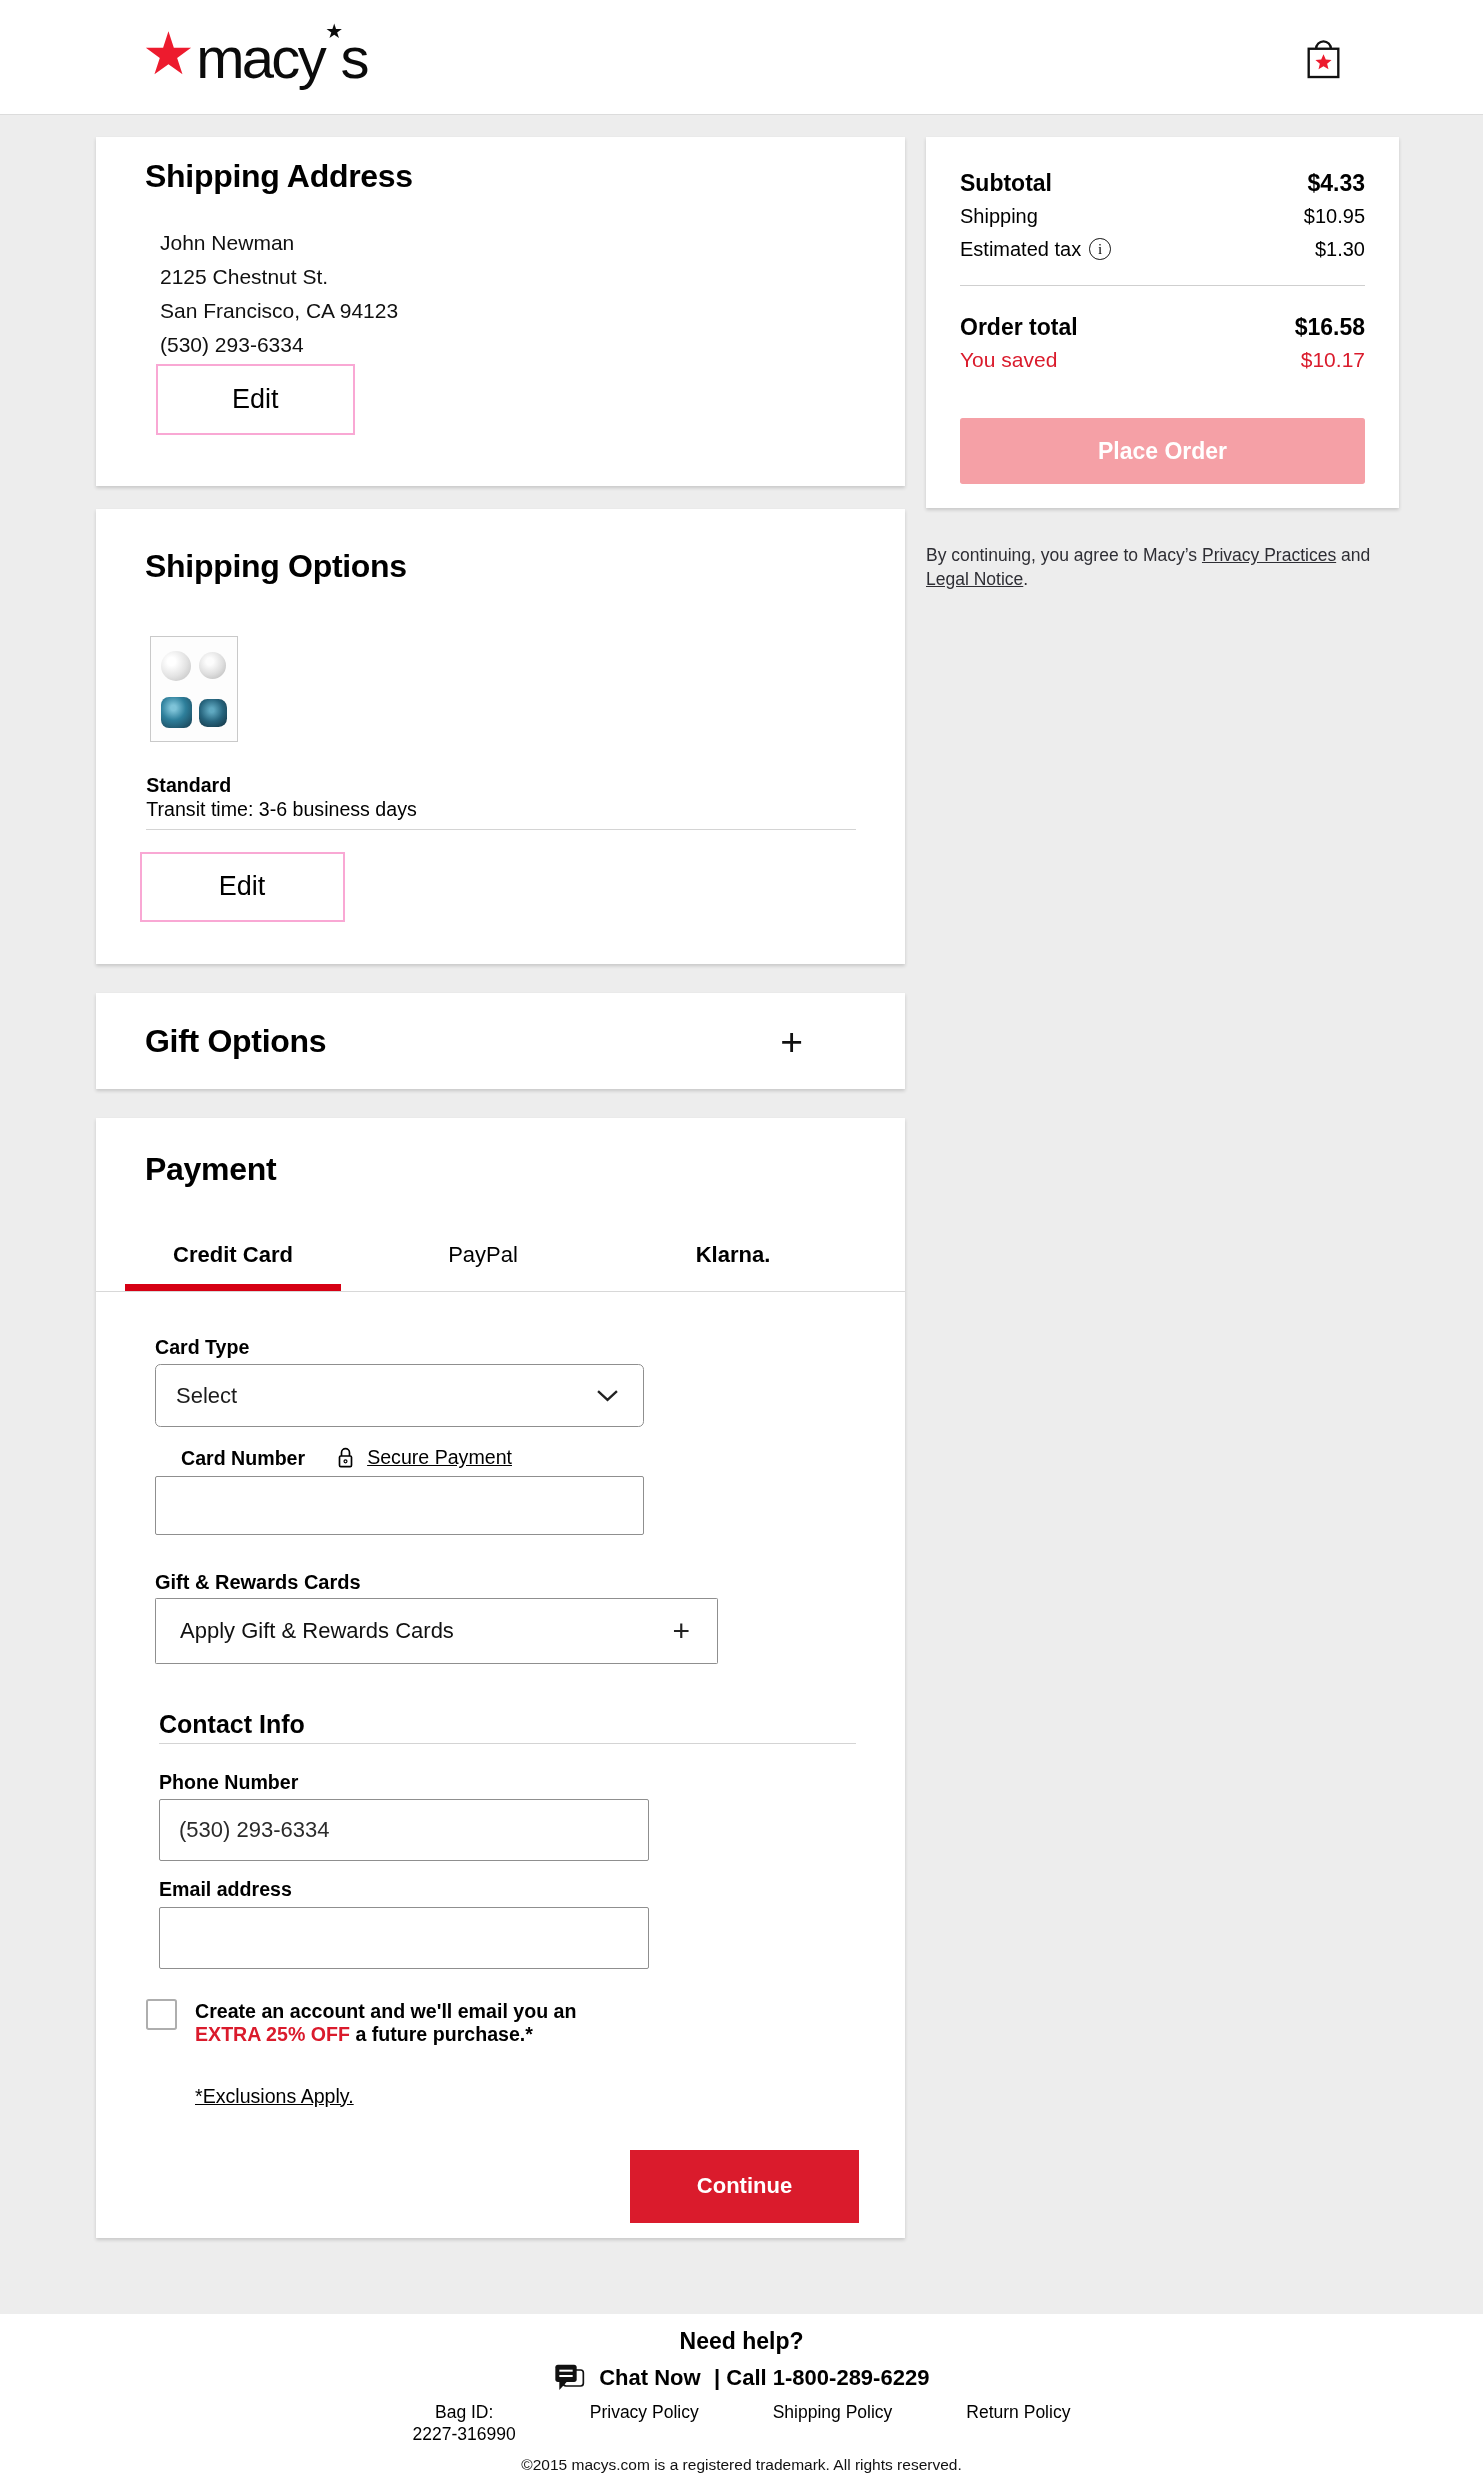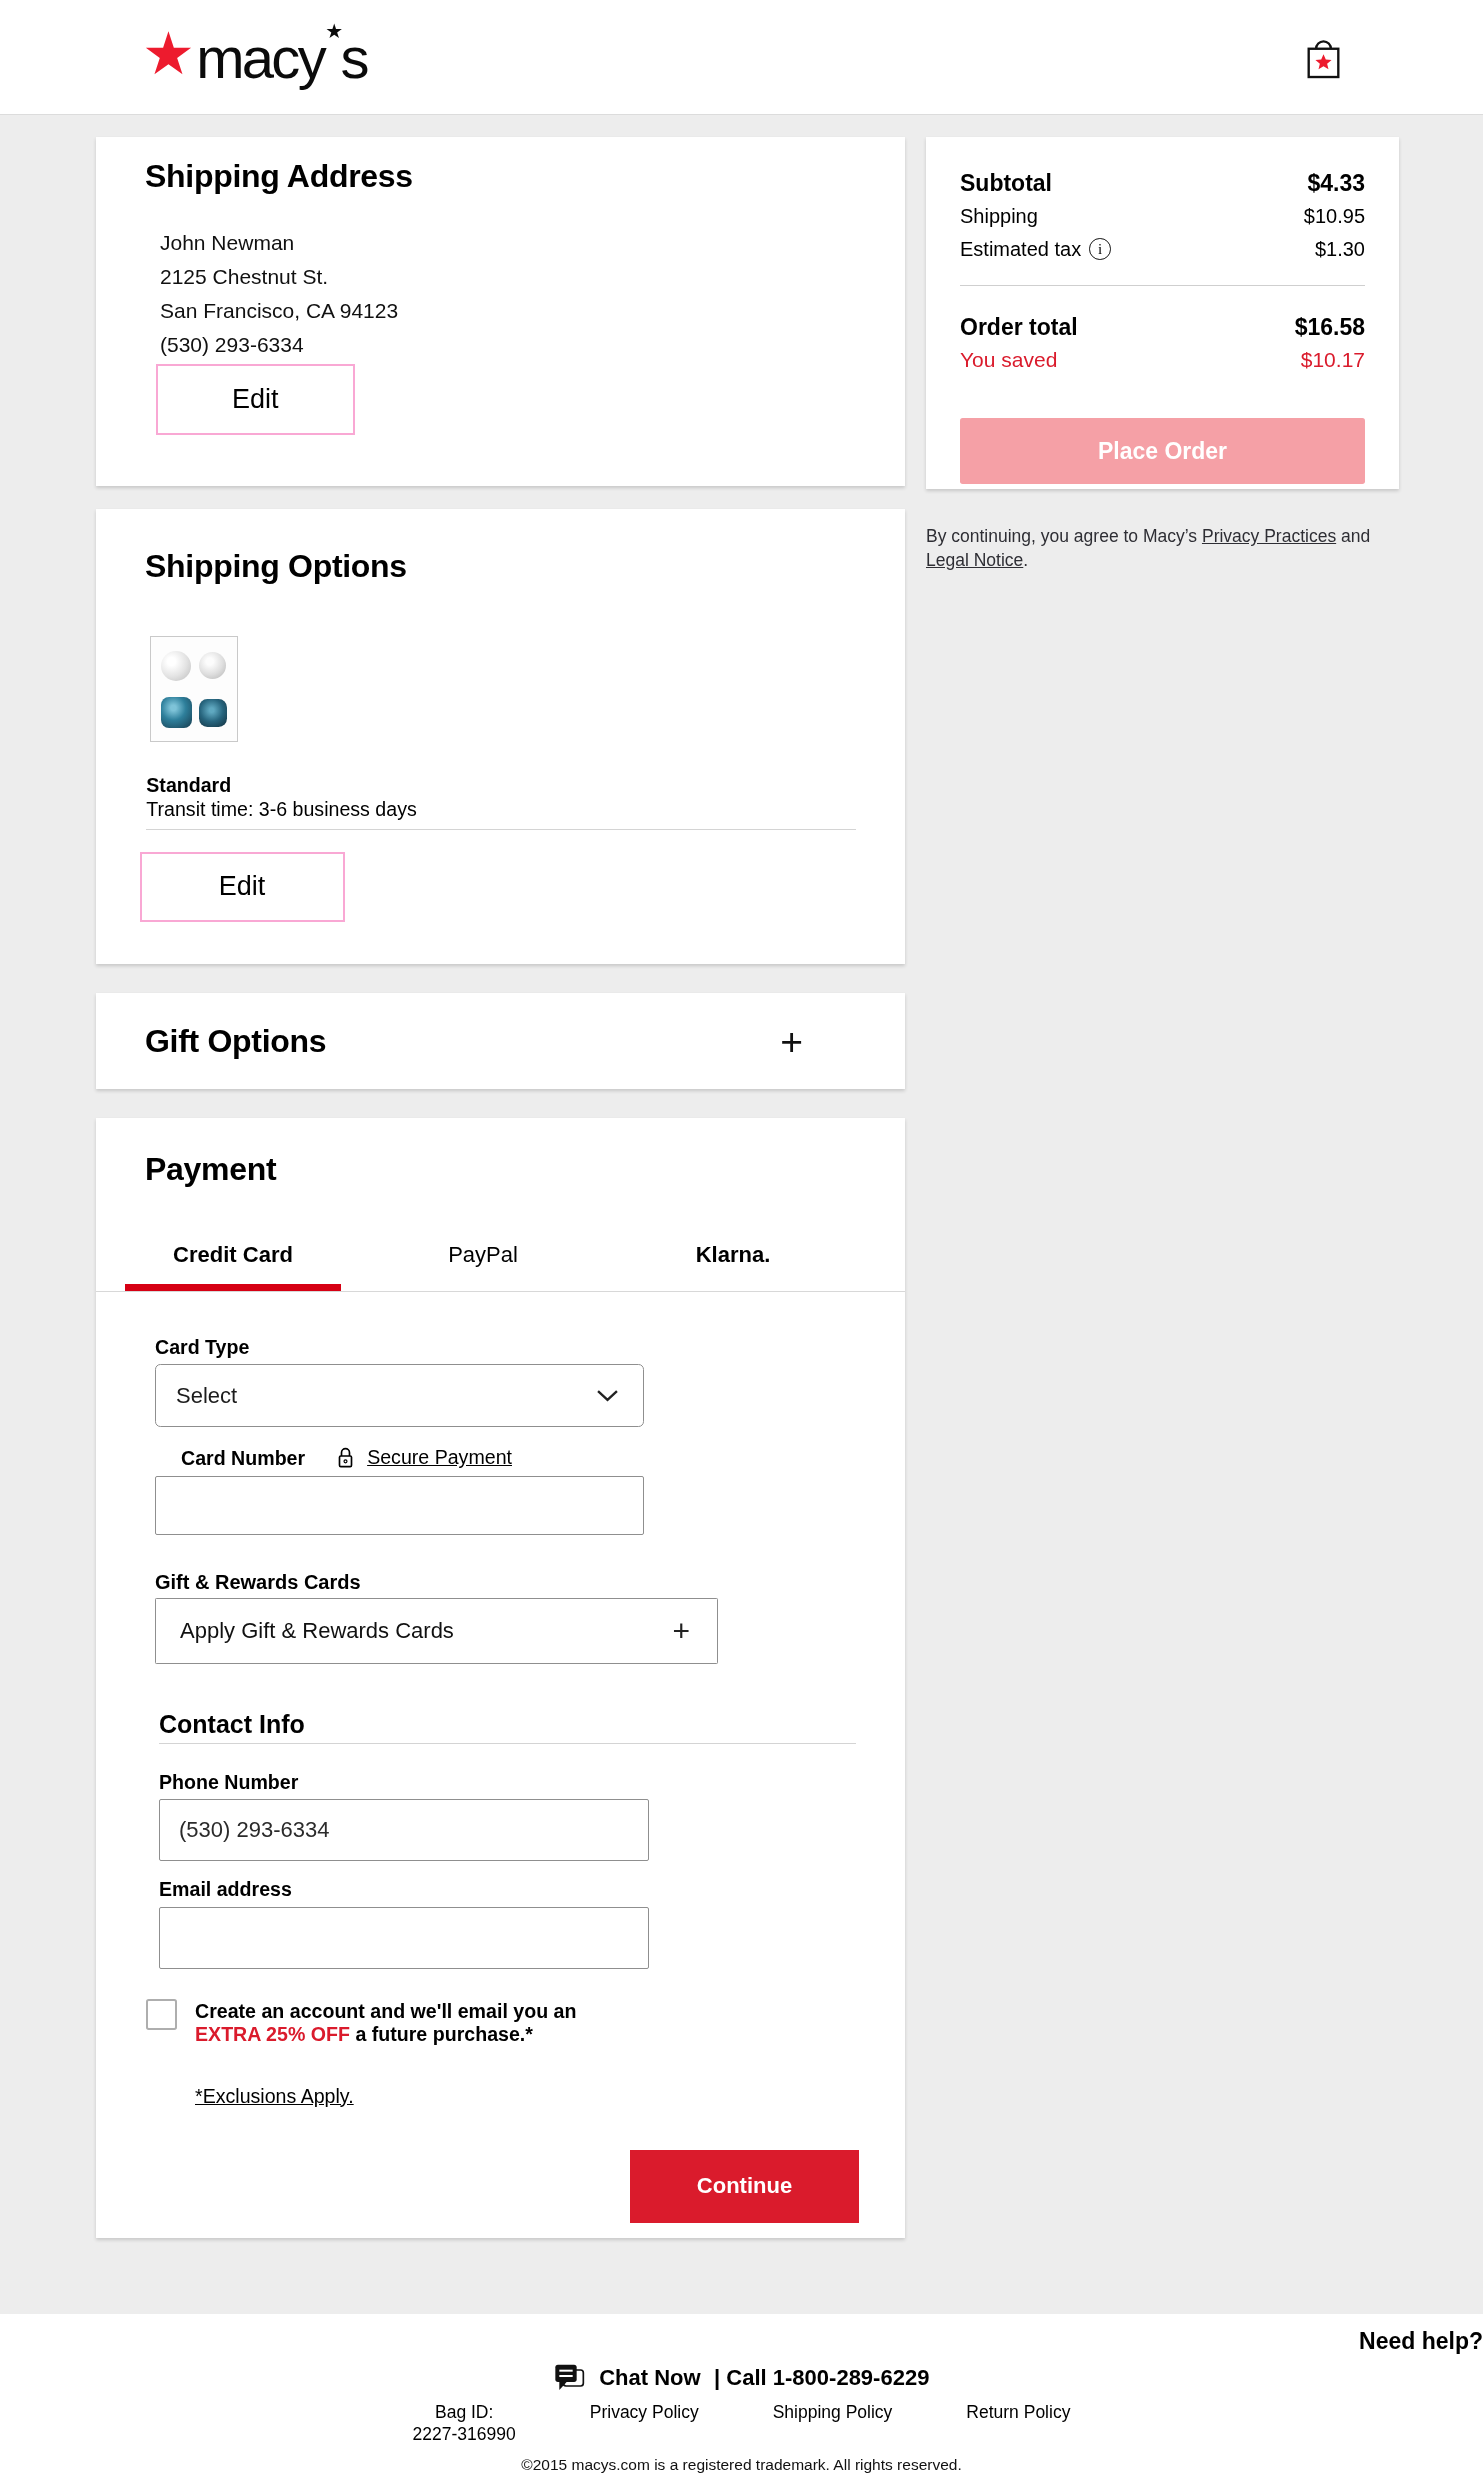--- a/index.html
+++ b/index.html
@@ -74,38 +74,38 @@
   .email-label { margin:16px 0 0 63px; }
   .chk-row { display:flex; margin:30px 0 0 50px; gap:18px; }
   .checkbox { width:31px; height:31px; border:2px solid #aeaeae; border-radius:2.7px; background:#fff; flex:0 0 auto; cursor:pointer; }
   .chk-text { font-size:19.6px; font-weight:700; line-height:23px; margin-top:1.3px; }
   .red-text { color:#da1b2c; }
   .exclusions { margin:39px 0 0 99px; font-size:19.6px; text-decoration:underline; color:#000; width:fit-content; cursor:pointer; }
   .continue-row { display:flex; justify-content:flex-end; padding-right:46px; margin-top:42px; }
   .btn-continue { width:229px; height:73px; background:#da1b2c; color:#fff; font-size:22px; font-weight:700;
     border:none; display:flex; align-items:center; justify-content:center; cursor:pointer; }
   
-  .card-summary { padding:32px 34px 5px 34px; }
+  .card-summary { padding:32px 34px 24px 34px; }
   .sum-row { display:flex; justify-content:space-between; align-items:baseline; }
   .sum-row.bold { font-size:23px; font-weight:700; line-height:28px; }
   .sum-row.reg { font-size:20px; line-height:26px; margin-top:6.7px; }
   .sum-row.reg:first-of-type { margin-top:10.8px; }
   .sum-label-wrap { display:flex; align-items:center; gap:8px; }
   .info-icon { width:21.6px; height:21.6px; border:1.3px solid #111; border-radius:50%; font-family:"Liberation Serif","DejaVu Serif",serif;
     font-size:15px; display:flex; align-items:center; justify-content:center; cursor:pointer; font-style:normal; }
   .sum-hr { margin-top:23px; border:none; border-top:1.3px solid #cfcfcf; }
   .sum-total { margin-top:27px; }
   .sum-saved { margin-top:5.4px; font-size:21px; line-height:27px; color:#da1b2c; display:flex; justify-content:space-between; }
   .btn-place { margin-top:45px; width:100%; height:66px; background:#f5a0a6; border:none; border-radius:2.7px;
     color:#fff; font-size:23px; font-weight:700; display:flex; align-items:center; justify-content:center; cursor:pointer; }
   .legal { margin-top:36px; font-size:17.5px; line-height:23.6px; color:#2e2e34; width:469px; }
   .legal a { color:#2e2e34; text-decoration:underline; cursor:pointer; }
   
   .footer { position:absolute; left:0; top:2314px; width:1483px; height:161px; background:#fff; text-align:center; padding-top:13.5px; }
-  .need-help { font-size:23px; font-weight:700; line-height:27px;text-align:right; }
+  .need-help { font-size:23px; font-weight:700; line-height:27px; }
   .chat-row { margin-top:8.8px; display:flex; align-items:center; justify-content:center; gap:13.5px; height:30px; }
   .chat-link { font-size:22px; font-weight:700; cursor:pointer; }
   .call-text { font-size:22px; font-weight:700; }
   .links-row { margin-top:8.8px; display:flex; justify-content:center; align-items:flex-start; gap:74px; font-size:17.5px; line-height:21.6px; }
   .bagid { text-align:center; }
   .flink { cursor:pointer; }
   .copyright { margin-top:10.8px; font-size:15.5px; color:#111; }
   svg { display:block; }
 </style>
 </head>

